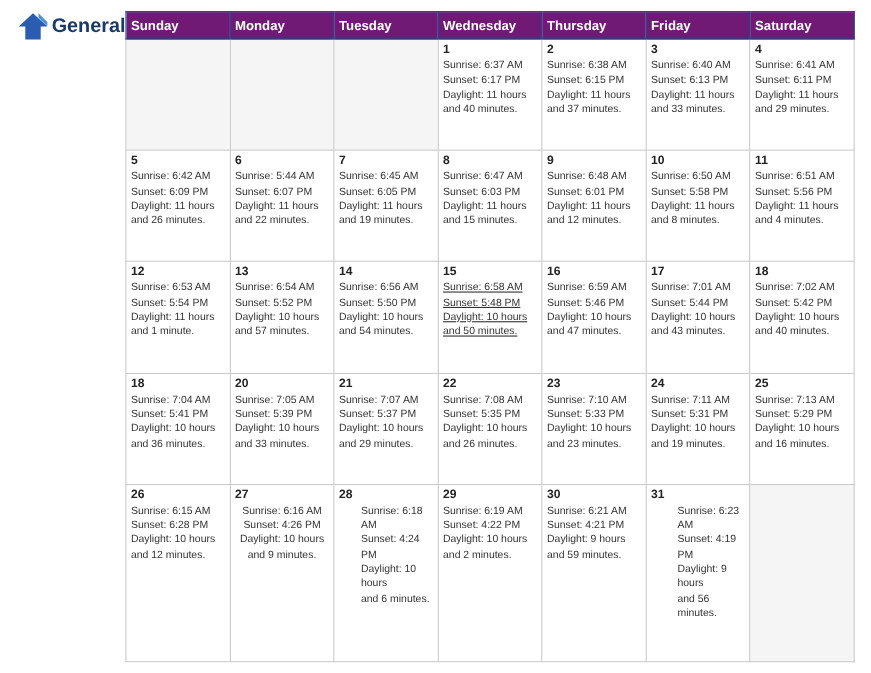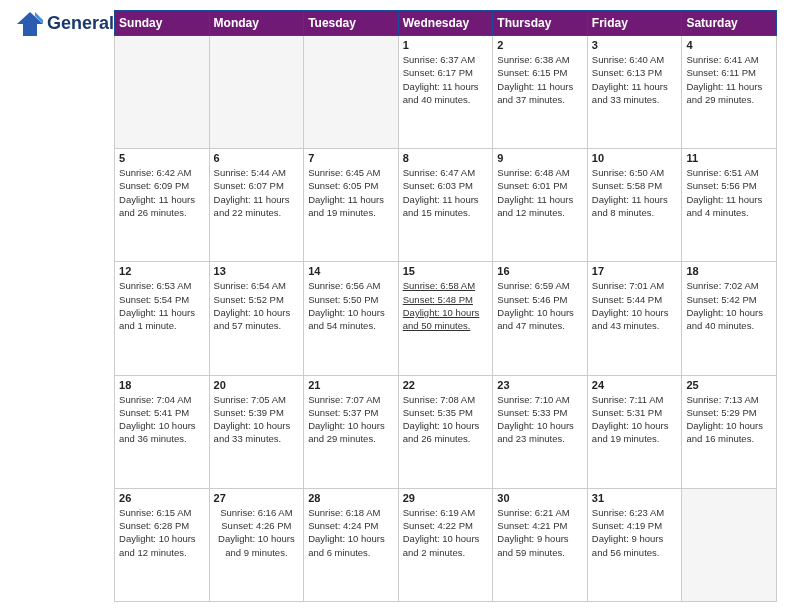--- a/index.html
+++ b/index.html
@@ -324,42 +324,42 @@
           </td>
           <td>
             <div class="day-number">27</div>
             <div class="day-info" style="white-space: pre-line; text-align: center;">Sunrise: 6:16 AM
 Sunset: 4:26 PM
 Daylight: 10 hours
 and 9 minutes.</div>
           </td>
           <td>
             <div class="day-number">28</div>
-            <div class="day-info" style="white-space: pre-line;">Sunrise: 6:18 AM
+            <div class="day-info" style="white-space: pre-line; margin-left: 20px;">Sunrise: 6:18 AM
 Sunset: 4:24 PM
 Daylight: 10 hours
 and 6 minutes.</div>
           </td>
           <td>
             <div class="day-number">29</div>
             <div class="day-info" style="white-space: pre-line;">Sunrise: 6:19 AM
 Sunset: 4:22 PM
 Daylight: 10 hours
 and 2 minutes.</div>
           </td>
           <td>
             <div class="day-number">30</div>
             <div class="day-info" style="white-space: pre-line;">Sunrise: 6:21 AM
 Sunset: 4:21 PM
 Daylight: 9 hours
 and 59 minutes.</div>
           </td>
           <td>
             <div class="day-number">31</div>
-            <div class="day-info" style="white-space: pre-line;">Sunrise: 6:23 AM
+            <div class="day-info" style="white-space: pre-line; margin-left: 24px;">Sunrise: 6:23 AM
 Sunset: 4:19 PM
 Daylight: 9 hours
 and 56 minutes.</div>
           </td>
           <td class="empty"></td>
         </tr>
       </tbody>
   </table>
 </div>
 

